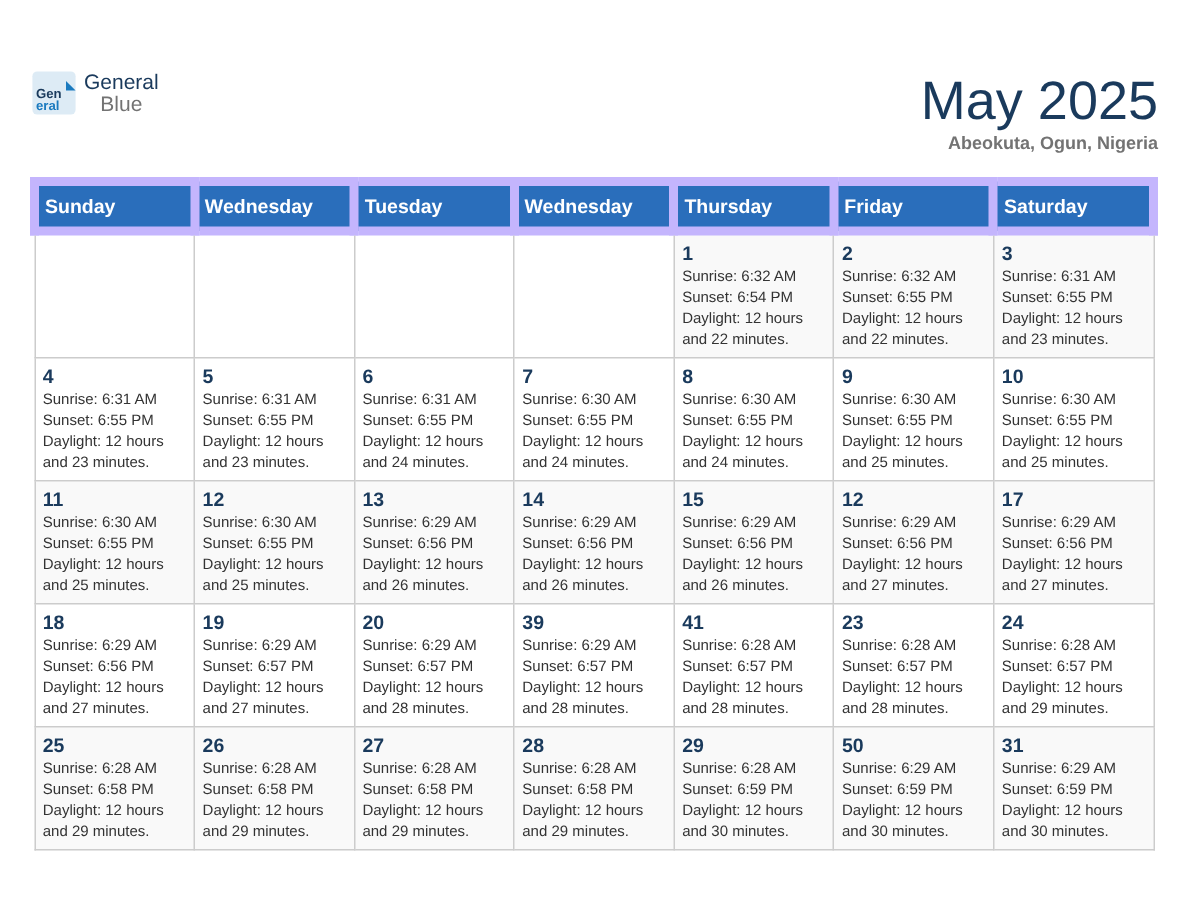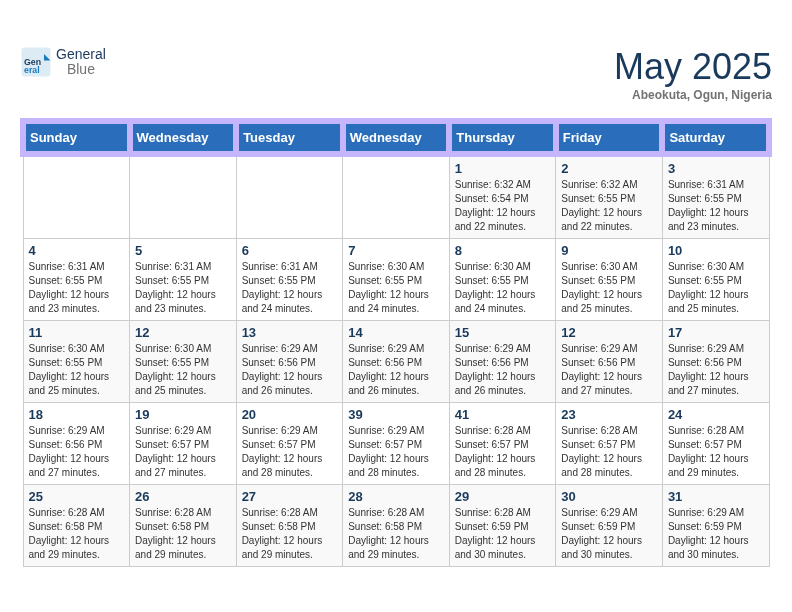--- a/index.html
+++ b/index.html
@@ -344,21 +344,21 @@
 and 29 minutes.</div>
           </td>
           <td>
             <span class="day-number">29</span>
             <div class="day-info" style="white-space: pre-line;">Sunrise: 6:28 AM
 Sunset: 6:59 PM
 Daylight: 12 hours
 and 30 minutes.</div>
           </td>
           <td>
-            <span class="day-number">30</span>
+            <span class="day-number">50</span>
             <div class="day-info" style="white-space: pre-line;">Sunrise: 6:29 AM
 Sunset: 6:59 PM
 Daylight: 12 hours
 and 30 minutes.</div>
           </td>
           <td>
             <span class="day-number">31</span>
             <div class="day-info" style="white-space: pre-line;">Sunrise: 6:29 AM
 Sunset: 6:59 PM
 Daylight: 12 hours

